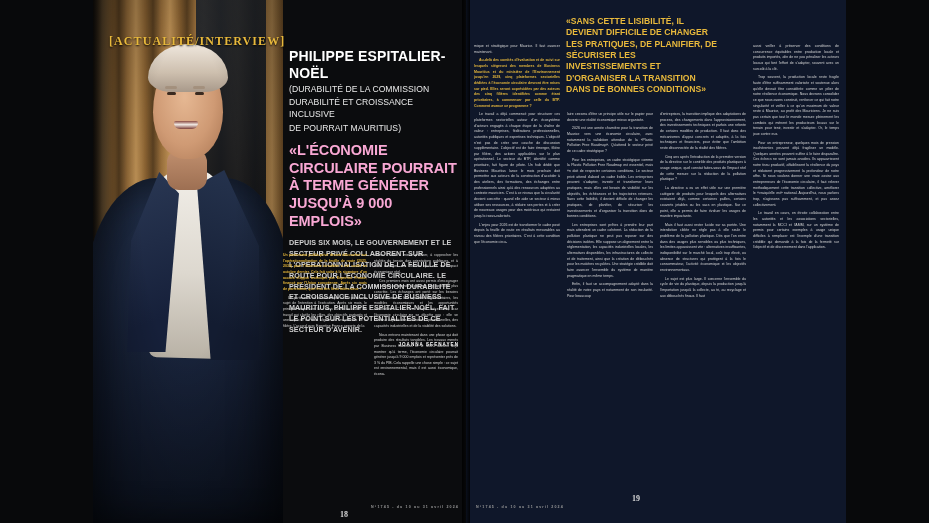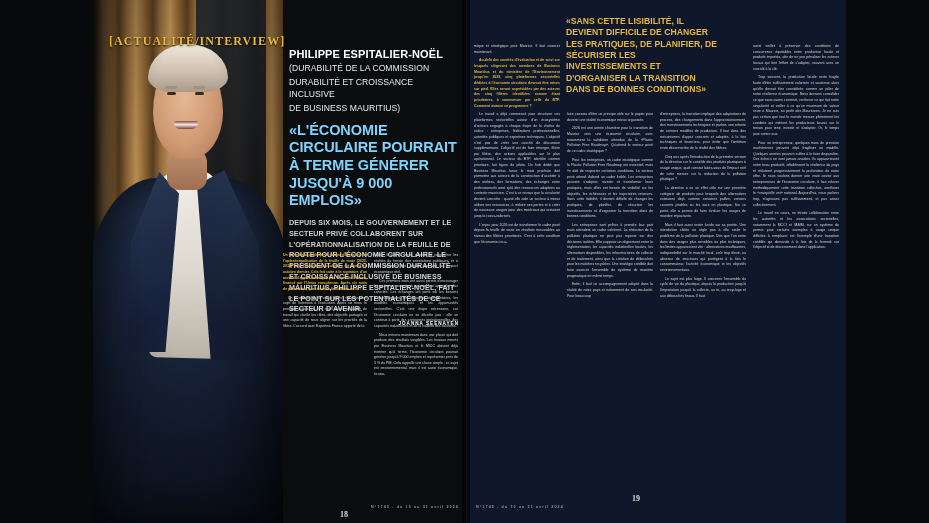--- a/index.html
+++ b/index.html
@@ -126,29 +126,29 @@
     text-shadow:0 1px 2px rgba(0,0,0,.9);
     z-index:6;
   }
 
   
   .head-block {
     position:absolute; left:196px; top:48px; width:170px;
     z-index:5;
   }
   .kicker-name {
-    color:#ffffff; font-size:11px; font-weight:700;
+    color:#ffffff; font-size:14px; font-weight:700;
     letter-spacing:.01em; line-height:1.2;
   }
   .kicker-sub {
     color:#e9e9e9; font-size:8.6px; font-weight:400;
     line-height:1.38; margin-top:2px; letter-spacing:.005em;
   }
   .headline {
-    color:#7dd3fc; font-size:14.5px; font-weight:800;
+    color:#f9a8d4; font-size:14.5px; font-weight:800;
     line-height:1.22; margin-top:7px; letter-spacing:-.005em;
   }
   .standfirst {
     color:#cfcfcf; font-size:7.2px; font-weight:700;
     line-height:1.5; margin-top:8px; letter-spacing:.01em;
   }
   .byline {
     color:#ffffff; font-size:4.6px; font-weight:700;
     letter-spacing:.22em; margin-top:6px; text-align:right;
   }
@@ -258,21 +258,21 @@
       </div>
       <div class="photo-vig"></div>
     </div>
 
     <div class="tag">[ACTUALITÉ/INTERVIEW]</div>
 
     <div class="head-block">
       <div class="kicker-name">PHILIPPE ESPITALIER-NOËL</div>
       <div class="kicker-sub">(DURABILITÉ DE LA COMMISSION</div>
       <div class="kicker-sub">DURABILITÉ ET CROISSANCE INCLUSIVE</div>
-      <div class="kicker-sub">DE BUSINESS MAURITIUS)</div>
+      <div class="kicker-sub">DE POURRAIT MAURITIUS)</div>
       <div class="headline">«L'ÉCONOMIE CIRCULAIRE POURRAIT À TERME GÉNÉRER JUSQU'À 9 000 EMPLOIS»</div>
       <div class="standfirst">DEPUIS SIX MOIS, LE GOUVERNEMENT ET LE SECTEUR PRIVÉ COLLABORENT SUR L'OPÉRATIONNALISATION DE LA FEUILLE DE ROUTE POUR L'ÉCONOMIE CIRCULAIRE. LE PRÉSIDENT DE LA COMMISSION DURABILITÉ ET CROISSANCE INCLUSIVE DE BUSINESS MAURITIUS, PHILIPPE ESPITALIER-NOËL, FAIT LE POINT SUR LES POTENTIALITÉS DE CE SECTEUR D'AVENIR.</div>
       <div class="byline">JOANNA SEENAYEN</div>
     </div>
 
     <div class="cols-left">
       <div class="col">
           <p class="q first">Un partenariat public-privé devant déboucher sur l'opérationnalisation de la feuille de route (2023-2033) pour l'économie circulaire a été scellé en octobre dernier. Cela fait suite à la signature d'un accord d'appui technique par Expertise France, financé par l'Union européenne. Après six mois de partenariat, quel état des lieux faites-vous ?</p>
           <p class="a">Un partenariat n'a de valeur que s'il fait passer un sujet de l'intention à l'exécution. Après six mois, le principal acquis est là : nous avons un cadre de travail qui clarifie les rôles, des objectifs partagés et une capacité de nous aligner sur les priorités de la filière. L'accord avec Expertise France apporte de la</p>
         </div>

